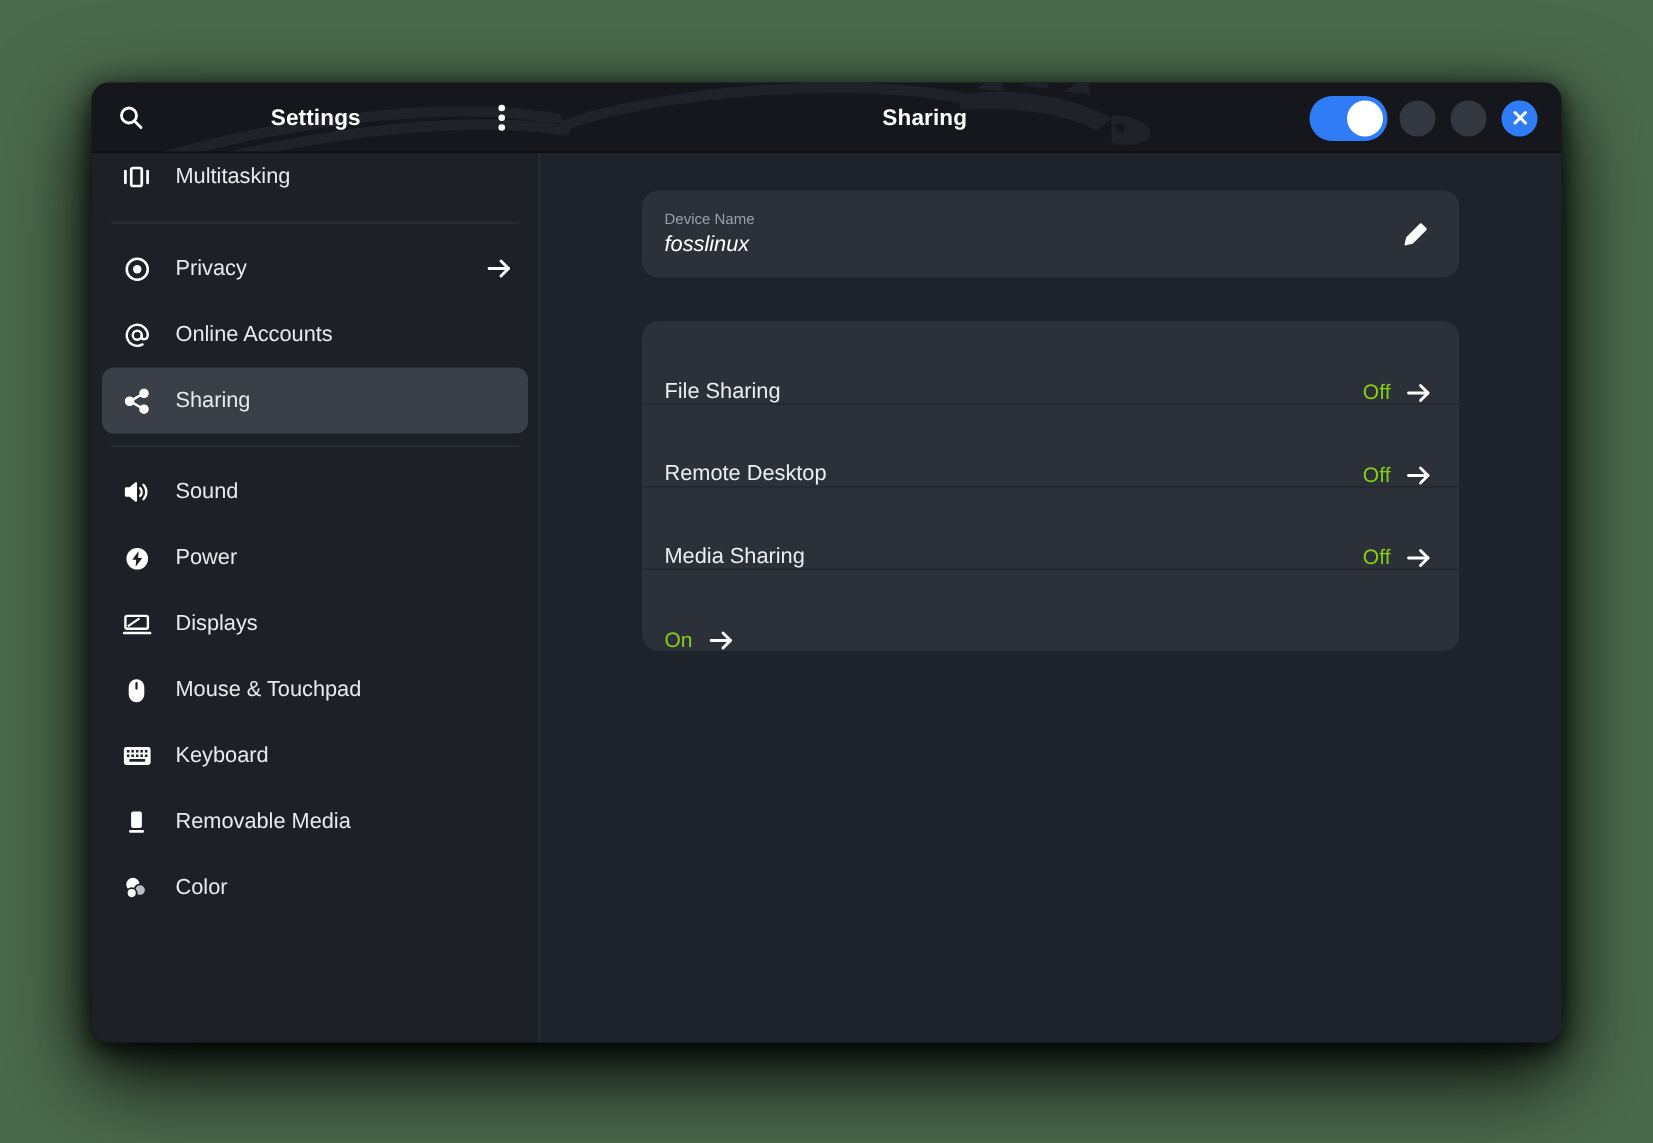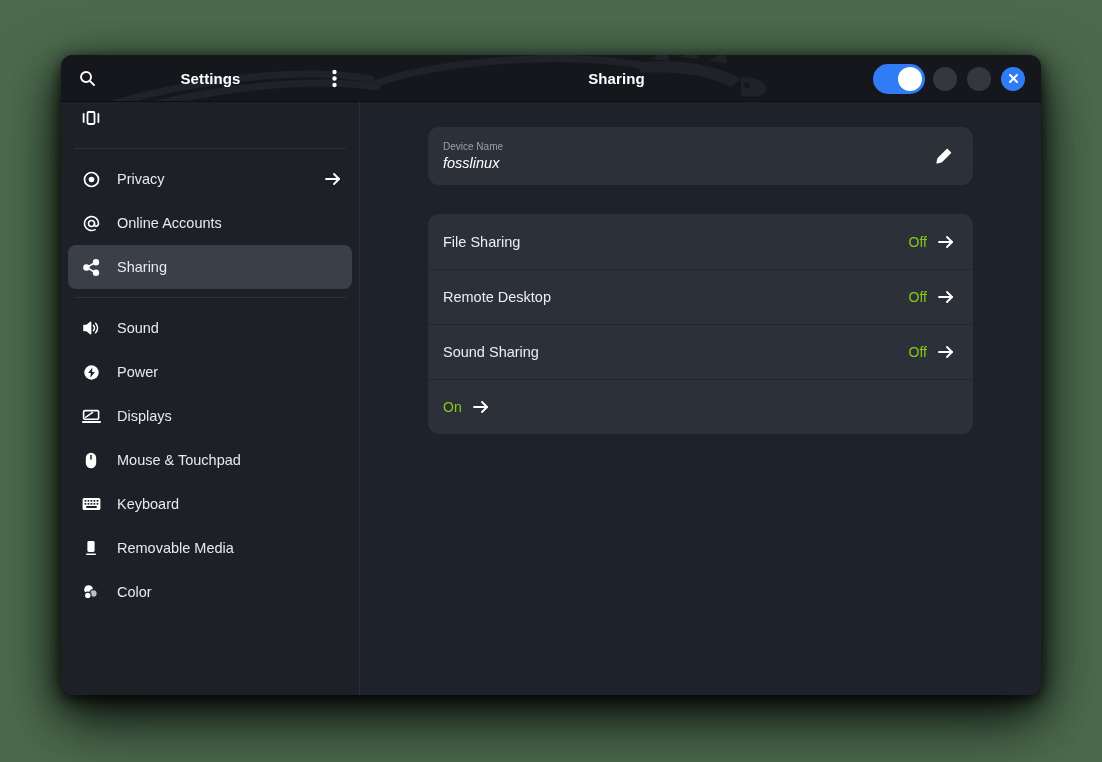--- a/index.html
+++ b/index.html
@@ -191,21 +191,21 @@
   }
   .dev-text { flex: 1; display: flex; flex-direction: column; justify-content: center; }
   .dev-label { color: #9aa0aa; font-size: 10px; line-height: 15px; }
   .dev-value { color: #ffffff; font-size: 14.5px; line-height: 19px; font-style: italic; }
   .pencil-btn { width: 30px; height: 30px; display: flex; align-items: center; justify-content: center; flex: none; }
 
   #sharing-card { margin-top: 29px; }
   .srow {
     height: 55px;
     display: flex;
-    align-items: center;
+    align-items: flex-end;
     padding: 0 19px 0 15px;
     position: relative;
   }
   .srow + .srow::before {
     content: "";
     position: absolute;
     left: 0; right: 0; top: 0;
     height: 1px;
     background: #23272f;
   }
@@ -276,20 +276,21 @@
     <div id="sidebar">
 
       <div class="nav-row first">
         <span class="nav-ico">
           <svg width="18" height="16" viewBox="0 0 18 16" fill="none" stroke="#fff" stroke-width="1.8">
             <rect x="5.5" y="2" width="7" height="12" rx="1.2"></rect>
             <line x1="1.6" y1="4" x2="1.6" y2="12" stroke-linecap="round"></line>
             <line x1="16.4" y1="4" x2="16.4" y2="12" stroke-linecap="round"></line>
           </svg>
         </span>
+        <span class="nav-label">Multitasking</span>
       </div>
 
       <div class="nav-sep"></div>
 
 
       <div class="nav-row">
         <span class="nav-ico">
           <svg width="17" height="17" viewBox="0 0 17 17" fill="none" stroke="#fff" stroke-width="1.7">
             <circle cx="8.5" cy="8.5" r="7"></circle>
             <circle cx="8.5" cy="8.5" r="2.8" fill="#fff" stroke="none"></circle>
@@ -450,21 +451,21 @@
             <span class="srow-status">Off</span>
             <span class="srow-arrow">
               <svg width="16" height="14" viewBox="0 0 16 14" fill="none" stroke="#fff" stroke-width="1.9" stroke-linecap="round" stroke-linejoin="round">
                 <line x1="1" y1="7" x2="14" y2="7"></line>
                   <polyline points="9,2 14,7 9,12"></polyline>
               </svg>
             </span>
           </div>
 
           <div class="srow">
-            <span class="srow-label">Sound Sharing</span>
+            <span class="srow-label">Media Sharing</span>
             <span class="srow-status">Off</span>
             <span class="srow-arrow">
               <svg width="16" height="14" viewBox="0 0 16 14" fill="none" stroke="#fff" stroke-width="1.9" stroke-linecap="round" stroke-linejoin="round">
                 <line x1="1" y1="7" x2="14" y2="7"></line>
                   <polyline points="9,2 14,7 9,12"></polyline>
               </svg>
             </span>
           </div>
 
           <div class="srow">

